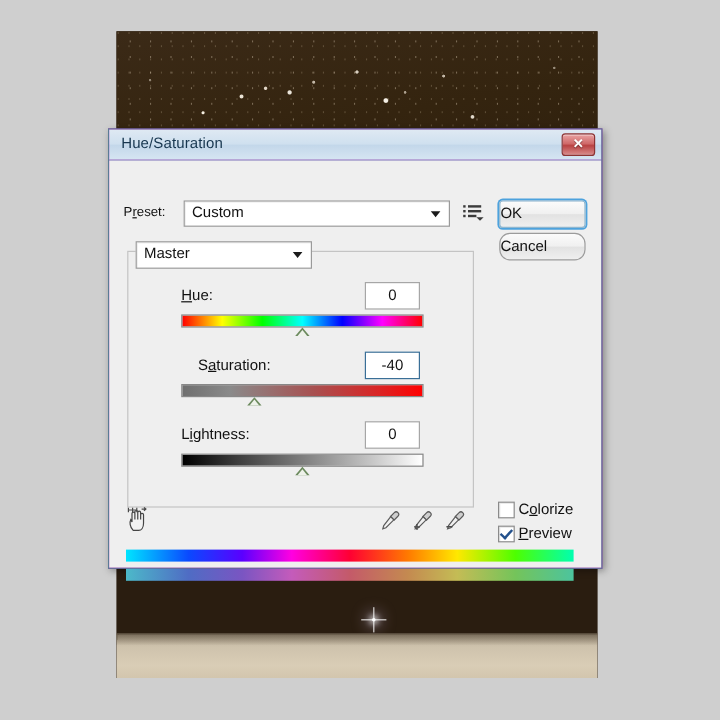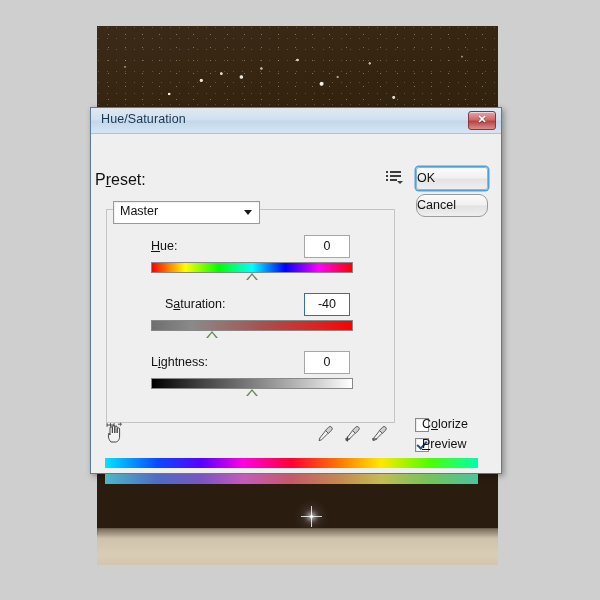--- a/index.html
+++ b/index.html
@@ -103,21 +103,21 @@
   }
   #close-btn .x{
     position:absolute;left:0;right:0;top:1px;text-align:center;color:#fff;
     font-size:11px;font-weight:bold;font-family:"Liberation Sans", sans-serif;
     text-shadow:0 1px 1px rgba(0,0,0,.45);
   }
 
   .body{position:relative;height:339px;background:#efefef;}
 
   
-  .preset-label{position:absolute;left:4px;top:37px;font-size:16px;color:#111;}
+  .preset-label{position:absolute;left:12px;top:37px;font-size:11px;color:#111;}
   .preset-label u{text-decoration:underline;}
   .combo{
     position:absolute;background:#fff;border:1px solid #9a9a9a;
     box-shadow:inset 1px 1px 0 rgba(0,0,0,.06);
   }
   #preset-combo{left:62px;top:33px;width:220px;height:20px;cursor:pointer;}
   .combo .val{position:absolute;left:6px;top:2px;font-size:12.5px;color:#111;}
   .combo .arrow{
     position:absolute;right:7px;top:8px;width:0;height:0;
     border-left:4.5px solid transparent;border-right:4.5px solid transparent;border-top:5px solid #1b1b1b;
@@ -177,21 +177,21 @@
 
   .chk-row{position:absolute;font-size:12.5px;color:#111;cursor:pointer;}
   .chk{
     position:absolute;left:0;top:1px;width:12px;height:12px;background:#fff;border:1px solid #8a8a8a;
     box-shadow:inset 1px 1px 0 rgba(0,0,0,.08);
   }
   .chk.on::after{
     content:"";position:absolute;left:3px;top:0px;width:4px;height:8px;
     border:solid #23518c;border-width:0 2px 2px 0;transform:rotate(42deg);
   }
-  .chk-row span.lbl{position:absolute;left:7px;top:0;white-space:nowrap;}
+  .chk-row span.lbl{position:absolute;left:17px;top:0;white-space:nowrap;}
   .chk-row u{text-decoration:underline;}
 
   #spectrum-top,#spectrum-bottom{position:absolute;left:14px;width:373px;height:10px;}
   #spectrum-top{top:324px;background:linear-gradient(90deg,
     #00e5ff 0%,#0a49ff 14%,#5a00ff 26%,#ff00e1 37%,#ff0033 50%,#ff7a00 63%,#ffe800 74%,#4dff00 87%,#00ffb0 100%);}
   #spectrum-bottom{top:340px;background:linear-gradient(90deg,
     #4cb9c9 0%,#4f6cc4 14%,#7a55c2 26%,#c45bbb 37%,#c45a69 50%,#c48a50 63%,#c4bc55 74%,#74c45a 87%,#4cc49e 100%);}
 </style>
 </head>
 <body>
@@ -211,20 +211,24 @@
       <div id="title-text">Hue/Saturation</div>
       <div id="close-btn">
         <div class="x">✕</div>
       </div>
     </div>
 
     <div class="body">
 
       <div class="preset-label"><span>P</span><u>r</u><span>eset:</span></div>
 
+      <div class="combo" id="preset-combo">
+        <div class="val">Custom</div>
+        <div class="arrow"></div>
+      </div>
 
       <div id="preset-options">
         <div class="dot" style="top:1px"></div>
           <div class="ln" style="top:1px"></div>
         <div class="dot" style="top:5px"></div>
           <div class="ln" style="top:5px"></div>
         <div class="dot" style="top:9px"></div>
           <div class="ln" style="top:9px;width:7px"></div>
         <div class="tri"></div>
       </div>

